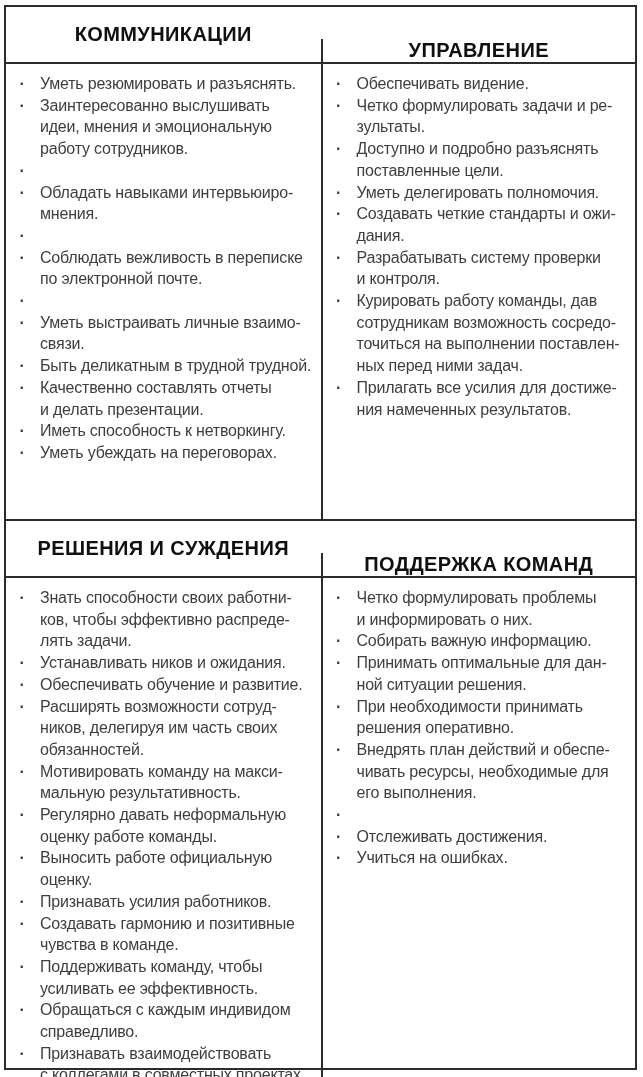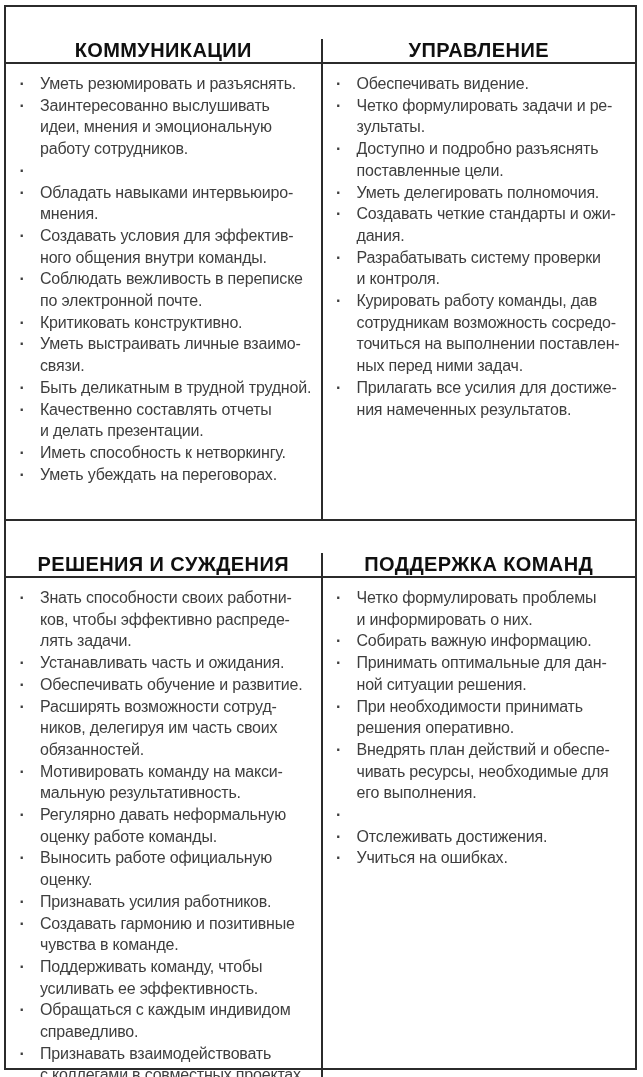--- a/index.html
+++ b/index.html
@@ -20,21 +20,20 @@
     left: 4px; top: 5px;
     width: 633px; height: 1065px;
     border: 2px solid var(--border, #2b2b2b);
     display: flex; flex-direction: column;
     background: var(--background, #fff);
   }
   .hdr-row {
     display: flex;
     flex: 0 0 38px;
     border-bottom: 2px solid var(--border, #2b2b2b);
-    align-items: flex-end;
   }
   .hcell {
     flex: 1 1 50%;
     display: flex; align-items: center; justify-content: center;
     font-weight: bold;
     font-size: 20px;
     letter-spacing: 0.4px;
     color: var(--header-text, #111);
     white-space: nowrap;
     overflow: hidden;
@@ -99,31 +98,28 @@
           <li class="item">
             <span class="bullet">·</span>
           </li>
           <li class="item">
             <span class="bullet">·</span>
             <span class="item-text">Обладать навыками интервьюиро-
 мнения.</span>
           </li>
           <li class="item">
             <span class="bullet">·</span>
-            <span class="item-text">Создавать условия для эффектив-
-ного общения внутри команды.</span>
           </li>
           <li class="item">
             <span class="bullet">·</span>
             <span class="item-text">Соблюдать вежливость в переписке
 по электронной почте.</span>
           </li>
           <li class="item">
             <span class="bullet">·</span>
-            <span class="item-text">Критиковать конструктивно.</span>
           </li>
           <li class="item">
             <span class="bullet">·</span>
             <span class="item-text">Уметь выстраивать личные взаимо-
 связи.</span>
           </li>
           <li class="item">
             <span class="bullet">·</span>
             <span class="item-text">Быть деликатным в трудной трудной.</span>
           </li>
@@ -197,21 +193,21 @@
     <div class="body-row r2">
       <ul class="cell">
           <li class="item">
             <span class="bullet">·</span>
             <span class="item-text">Знать способности своих работни-
 ков, чтобы эффективно распреде-
 лять задачи.</span>
           </li>
           <li class="item">
             <span class="bullet">·</span>
-            <span class="item-text">Устанавливать часть и ожидания.</span>
+            <span class="item-text">Устанавливать ников и ожидания.</span>
           </li>
           <li class="item">
             <span class="bullet">·</span>
             <span class="item-text">Обеспечивать обучение и развитие.</span>
           </li>
           <li class="item">
             <span class="bullet">·</span>
             <span class="item-text">Расширять возможности сотруд-
 ников, делегируя им часть своих
 обязанностей.</span>

